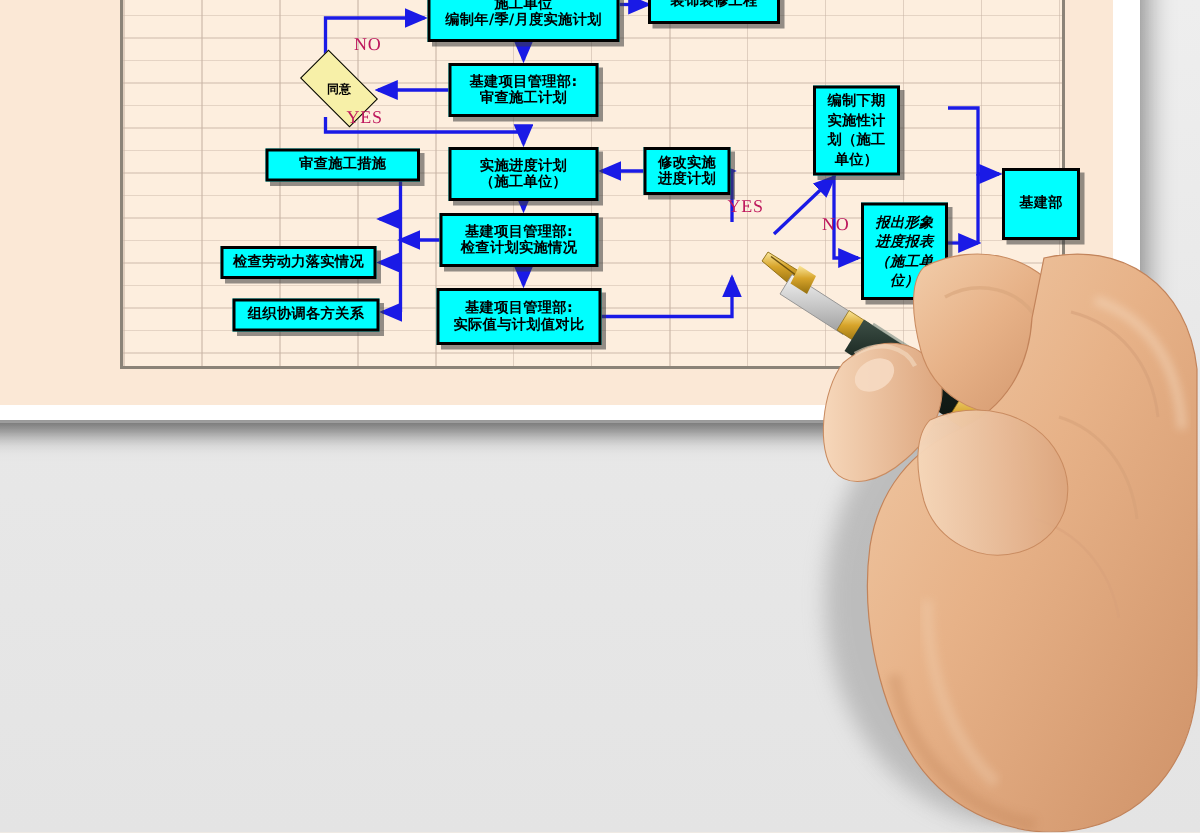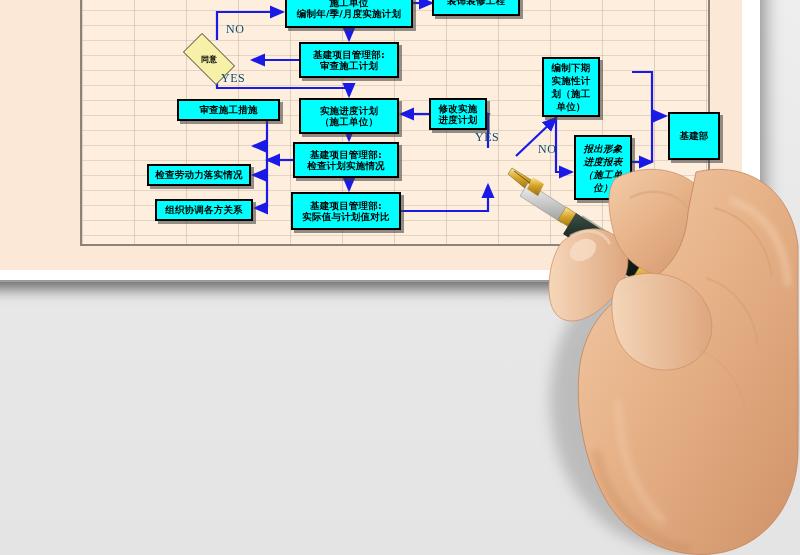--- a/index.html
+++ b/index.html
@@ -78,24 +78,25 @@
     position:absolute;left:0;top:0;width:100%;height:100%;
     background:#f7f0a8;
     border:1.5px solid #000;
     transform:rotate(45deg) scale(.707);
     box-sizing:border-box;
   }
   .diamond .dlabel{position:relative;z-index:2;}
 
   .edgelabel{
     position:absolute;
-    color:#0c4a6e;
+    color:#be185d;
     font-family:"Liberation Serif","DejaVu Serif",serif;
     font-size:12px;
     letter-spacing:.5px;
+    margin-left:10px;
   }
 
   
   #hand{position:absolute;left:500px;top:150px;width:300px;height:405px;}
   #hand svg{position:absolute;left:0;top:0;}
 </style>
 </head>
 <body>
 
 <div id="backdrop"></div>
@@ -172,21 +173,21 @@
   </div>
 
   <div class="node" style="left:285px;top:-12px;width:128px;height:40px;">
     <span>施工单位<br>编制年/季/月度实施计划</span>
   </div>
 
   <div class="node" style="left:299px;top:42px;width:100px;height:36px;">
     <span>基建项目管理部:<br>审查施工计划</span>
   </div>
 
-  <div class="diamond" style="left:176px;top:40px;width:66px;height:38px;">
+  <div class="diamond" style="left:193px;top:40px;width:66px;height:38px;">
     <span class="dshape"></span>
     <span class="dlabel">同意</span>
   </div>
 
   <div class="node" style="left:429px;top:98px;width:58px;height:32px;">
     <span>修改实施<br>进度计划</span>
   </div>
 
   <div class="node" style="left:299px;top:98px;width:100px;height:36px;">
     <span>实施进度计划<br>（施工单位）</span>

